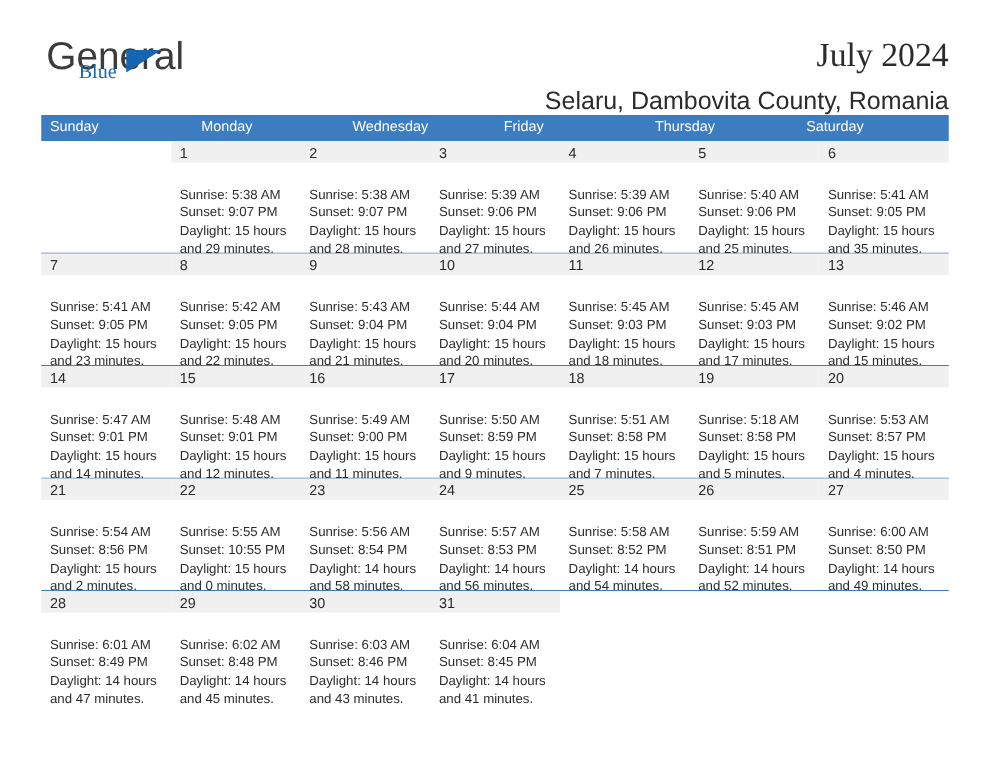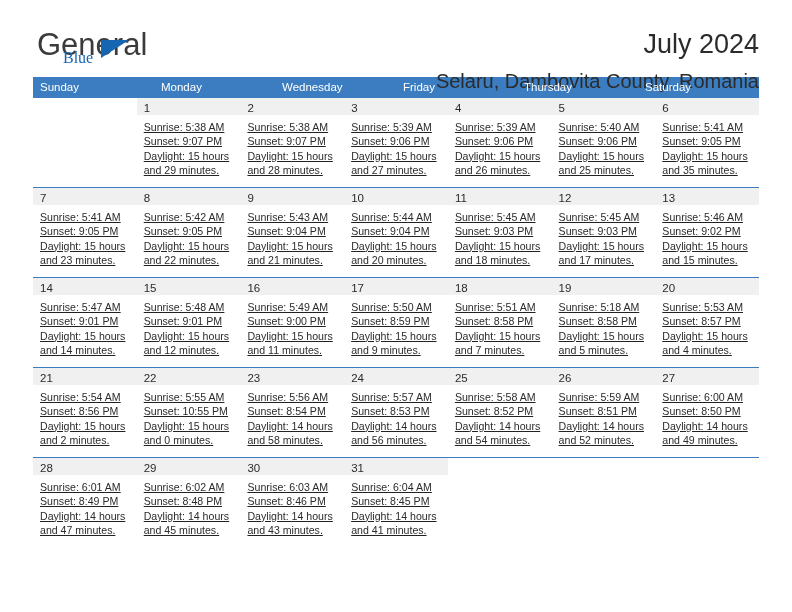--- a/index.html
+++ b/index.html
@@ -66,31 +66,32 @@
   .titles {
     text-align: right;
     padding-top: 2px;
   }
   .cal-title {
     font-size: 27px;
     color: #2b2b2b;
     font-weight: normal;
     line-height: 1.15;
     white-space: nowrap;
+    font-family: Liberation Serif, serif;
   }
   .cal-subtitle {
     font-size: 20px;
     color: #2b2b2b;
     margin-top: 10px;
     white-space: nowrap;
   }
 
   
   .calendar {
-    margin-top: 5px;
+    margin-top: 20px;
     width: 726px;
   }
   .weekdays {
     display: flex;
     background: #3b7dc0;
   }
   .weekday {
     flex: 1 1 0;
     color: #ffffff;
     font-size: 11.5px;
@@ -123,23 +124,22 @@
   }
   .daycell.empty .daynum-band {
     background: #ffffff;
   }
   .daynum {
     font-size: 11.5px;
     color: #2b2b2b;
     line-height: 17px;
   }
   .details {
-    padding: 5px 4px 0 7px;
+    padding: 19px 4px 0 7px;
     box-sizing: border-box;
-    text-decoration: underline;
   }
   .details div {
     font-size: 10.6px;
     line-height: 14.3px;
     color: #2b2b2b;
     white-space: nowrap;
   }
 </style>
 </head>
 <body>

